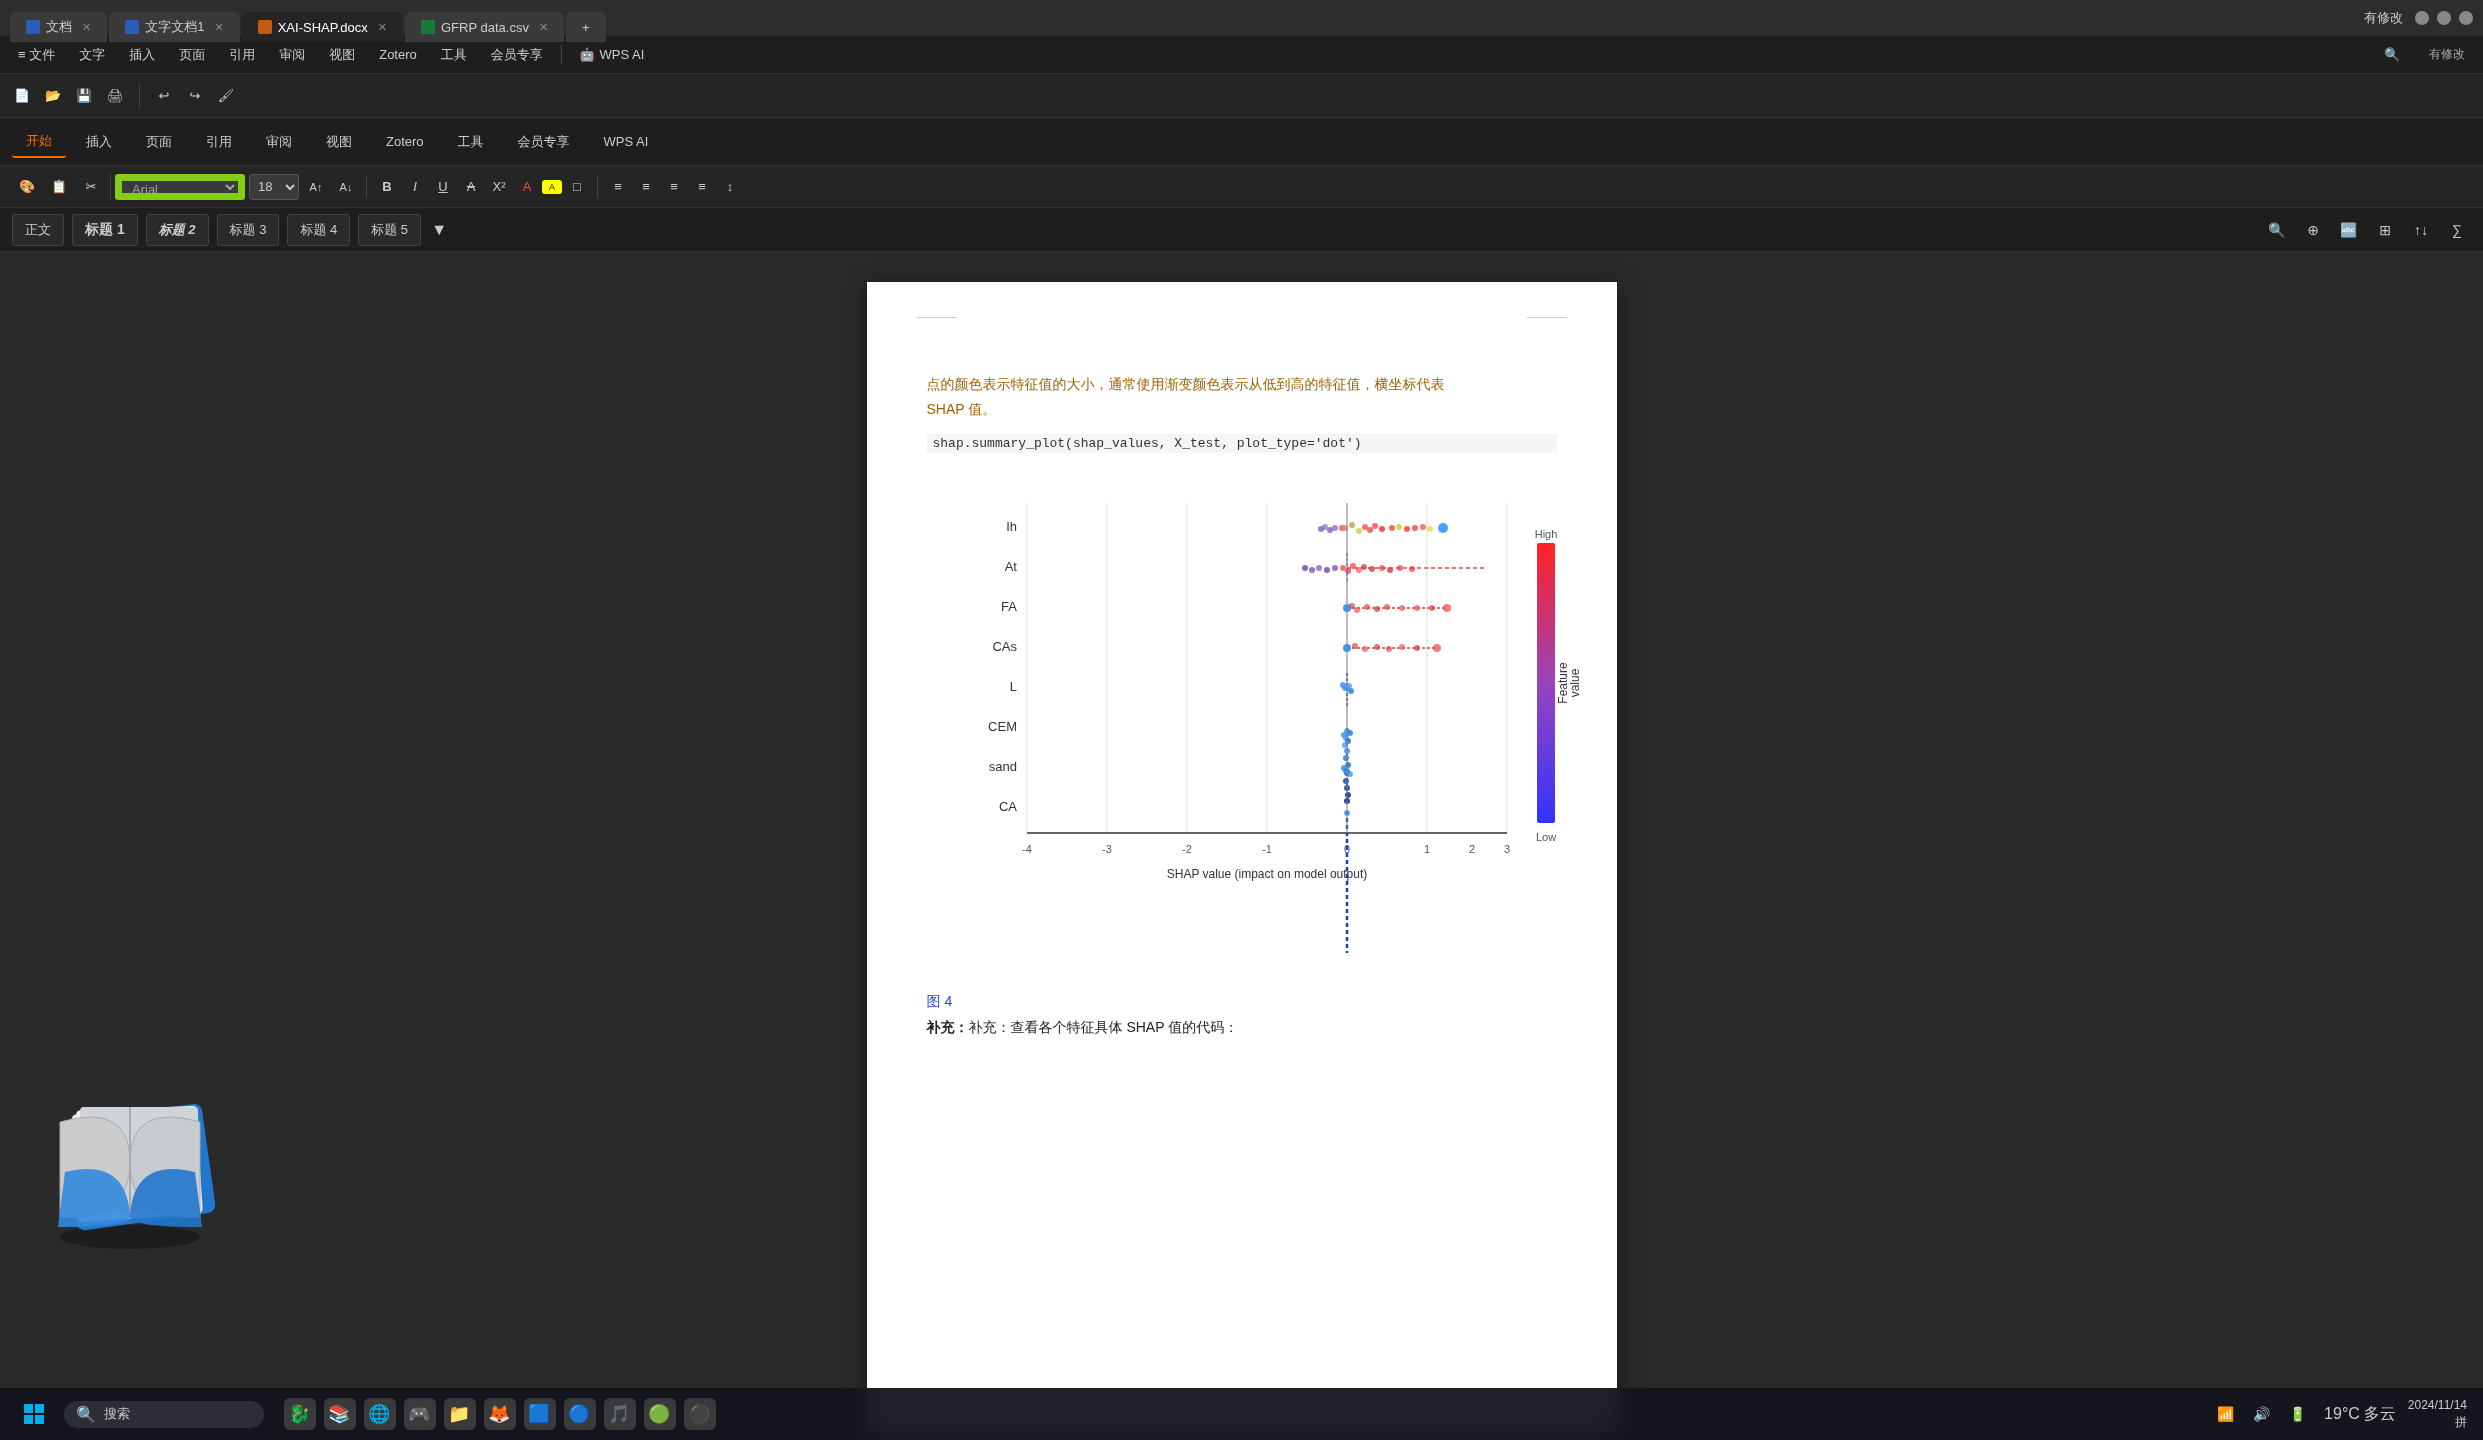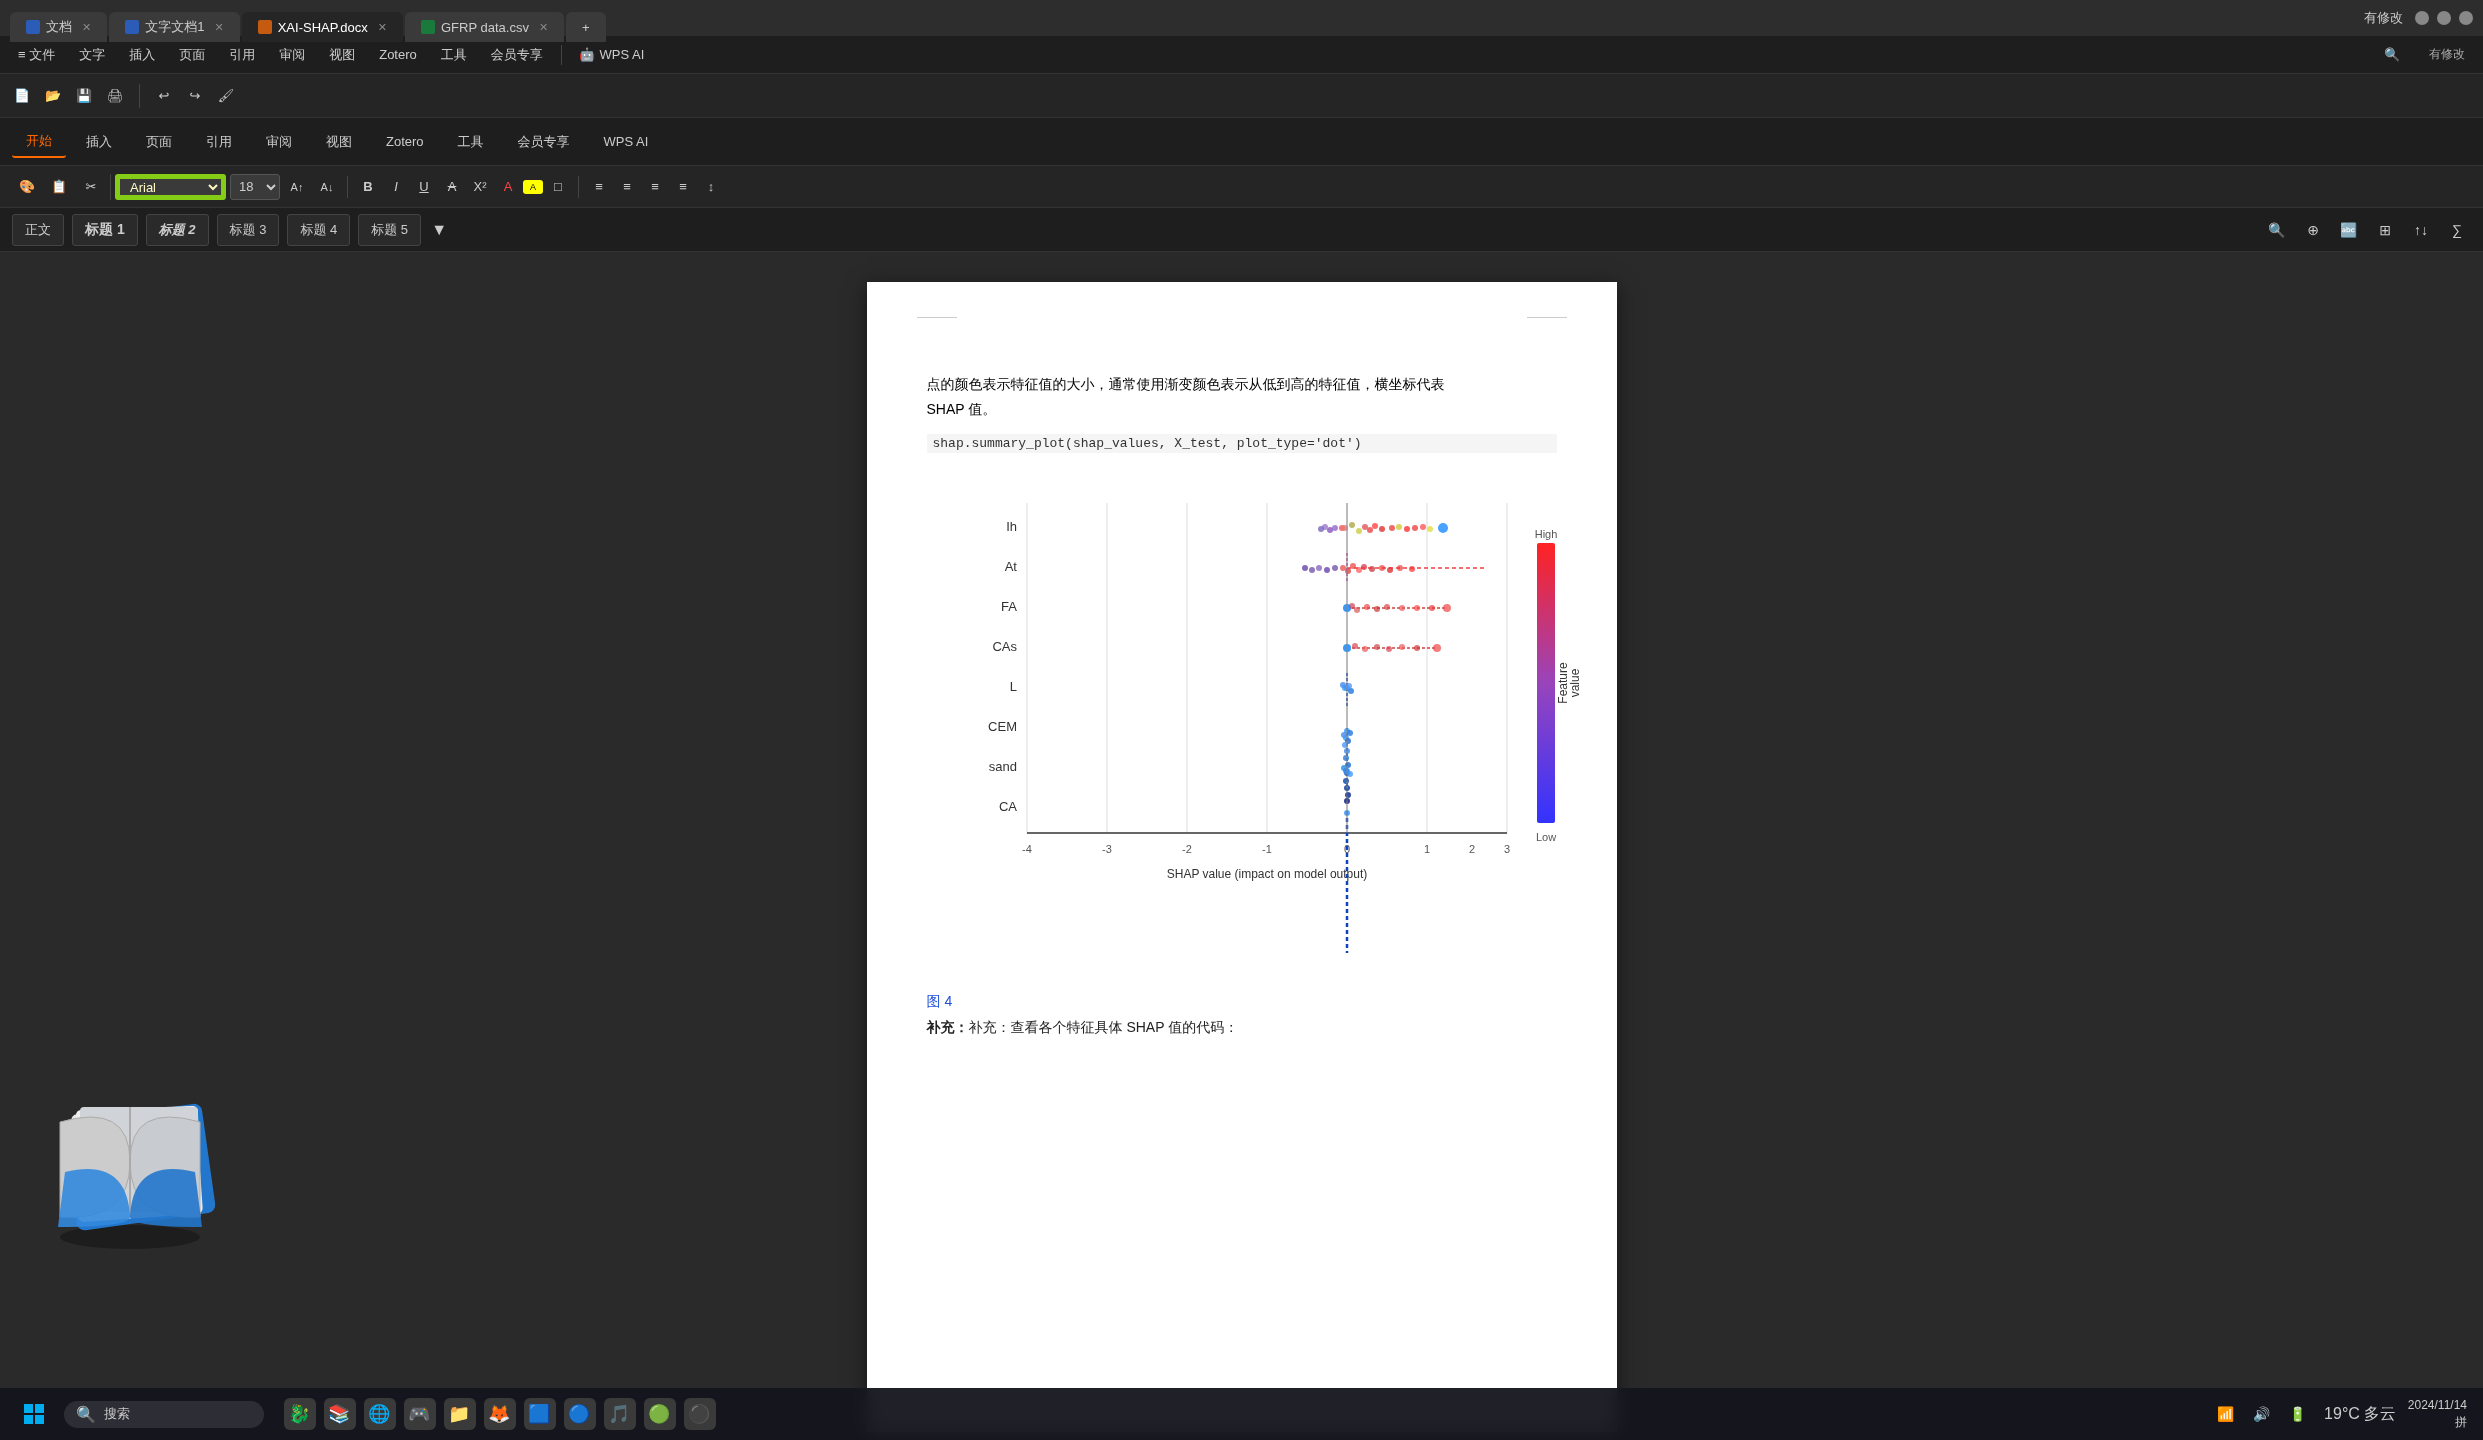--- a/index.html
+++ b/index.html
@@ -163,25 +163,25 @@
     .format-bar {
       height: 42px;
       background: #252526;
       display: flex;
       align-items: center;
       padding: 0 8px;
       gap: 4px;
       border-bottom: 1px solid #333;
     }
     .font-select {
-      width: 111px;
+      width: 130px;
       height: 26px;
       background: #3a3a3a;
-      border: 5px solid #84cc16;
-      color: #fef9c3;
+      border: 7px solid #84cc16;
+      color: #a3a3a3;
       font-size: 13px;
       padding: 0 6px;
       border-radius: 3px;
       cursor: pointer;
     }
     .size-select {
       width: 50px;
       height: 26px;
       background: #3a3a3a;
       border: 1px solid #555;
@@ -271,21 +271,21 @@
       width: 750px;
       min-height: 900px;
       background: #ffffff;
       box-shadow: 0 4px 20px rgba(0,0,0,0.5);
       padding: 40px 60px;
       position: relative;
     }
 
     .page-text {
       font-size: 14px;
-      color: #000000;
+      color: #a16207;
       line-height: 1.8;
       margin-bottom: 12px;
     }
 
     .code-line {
       font-family: 'Courier New', monospace;
       font-size: 13px;
       color: #333;
       background: #f5f5f5;
       padding: 2px 6px;

